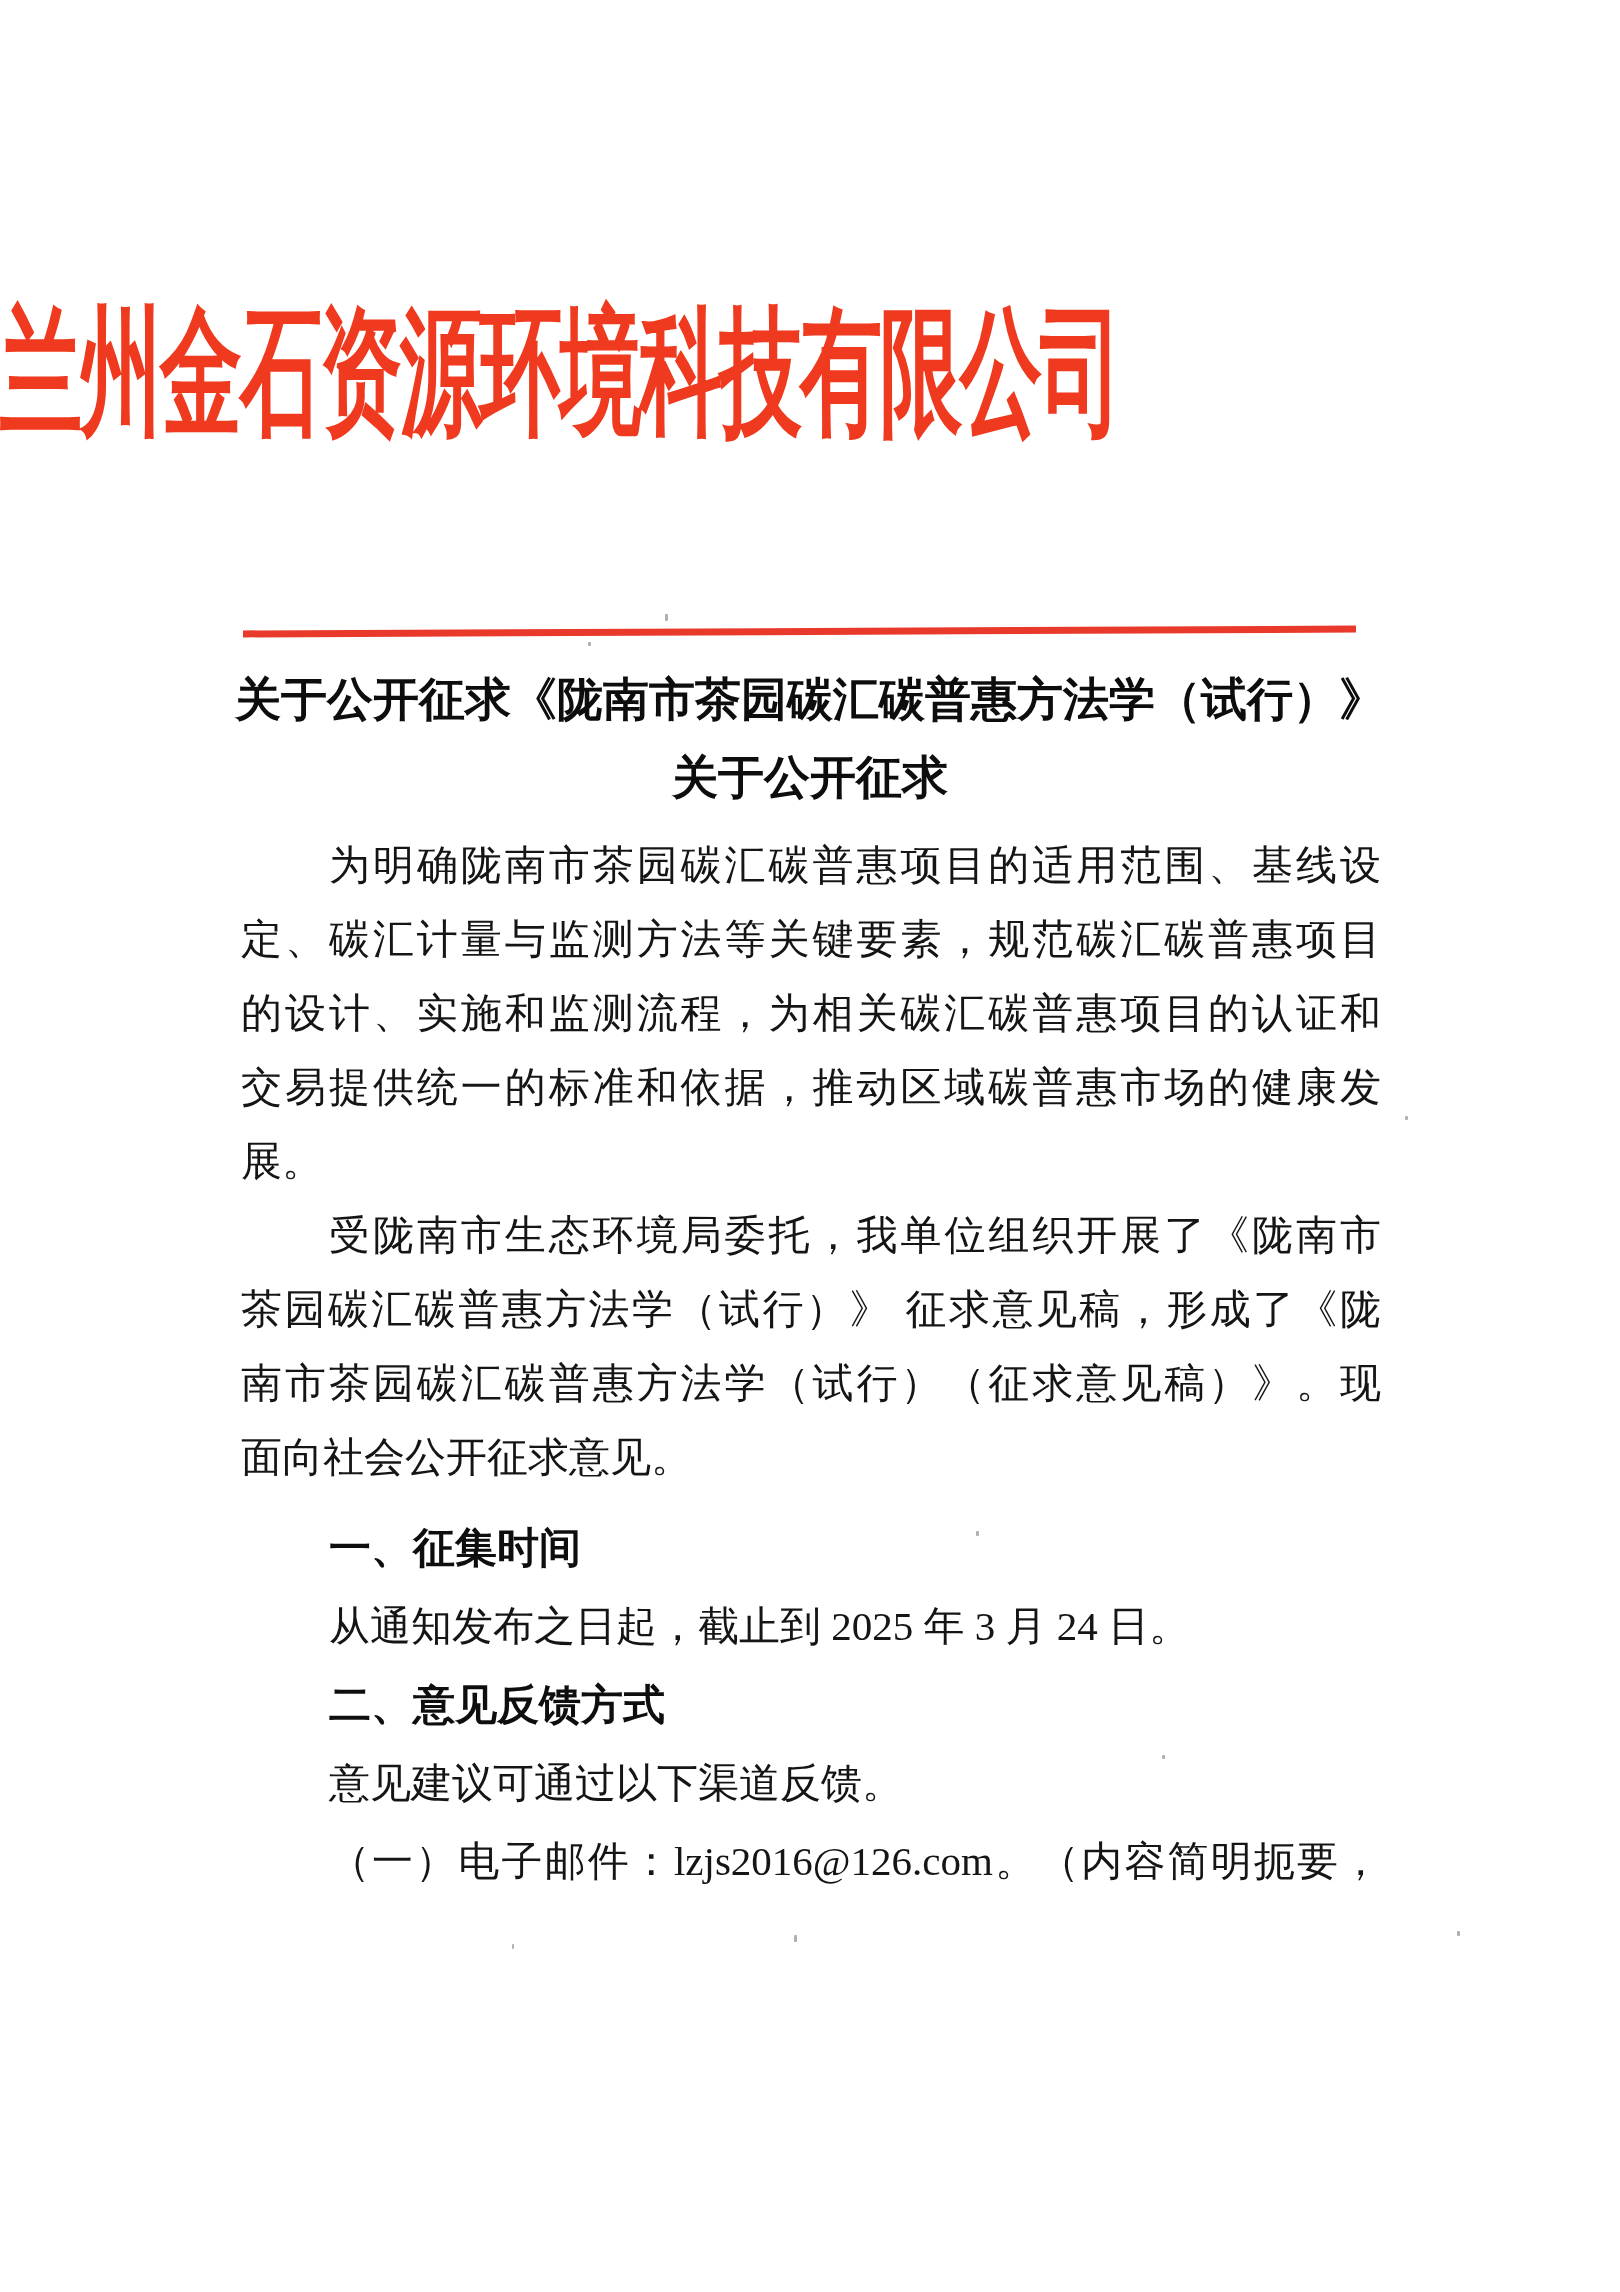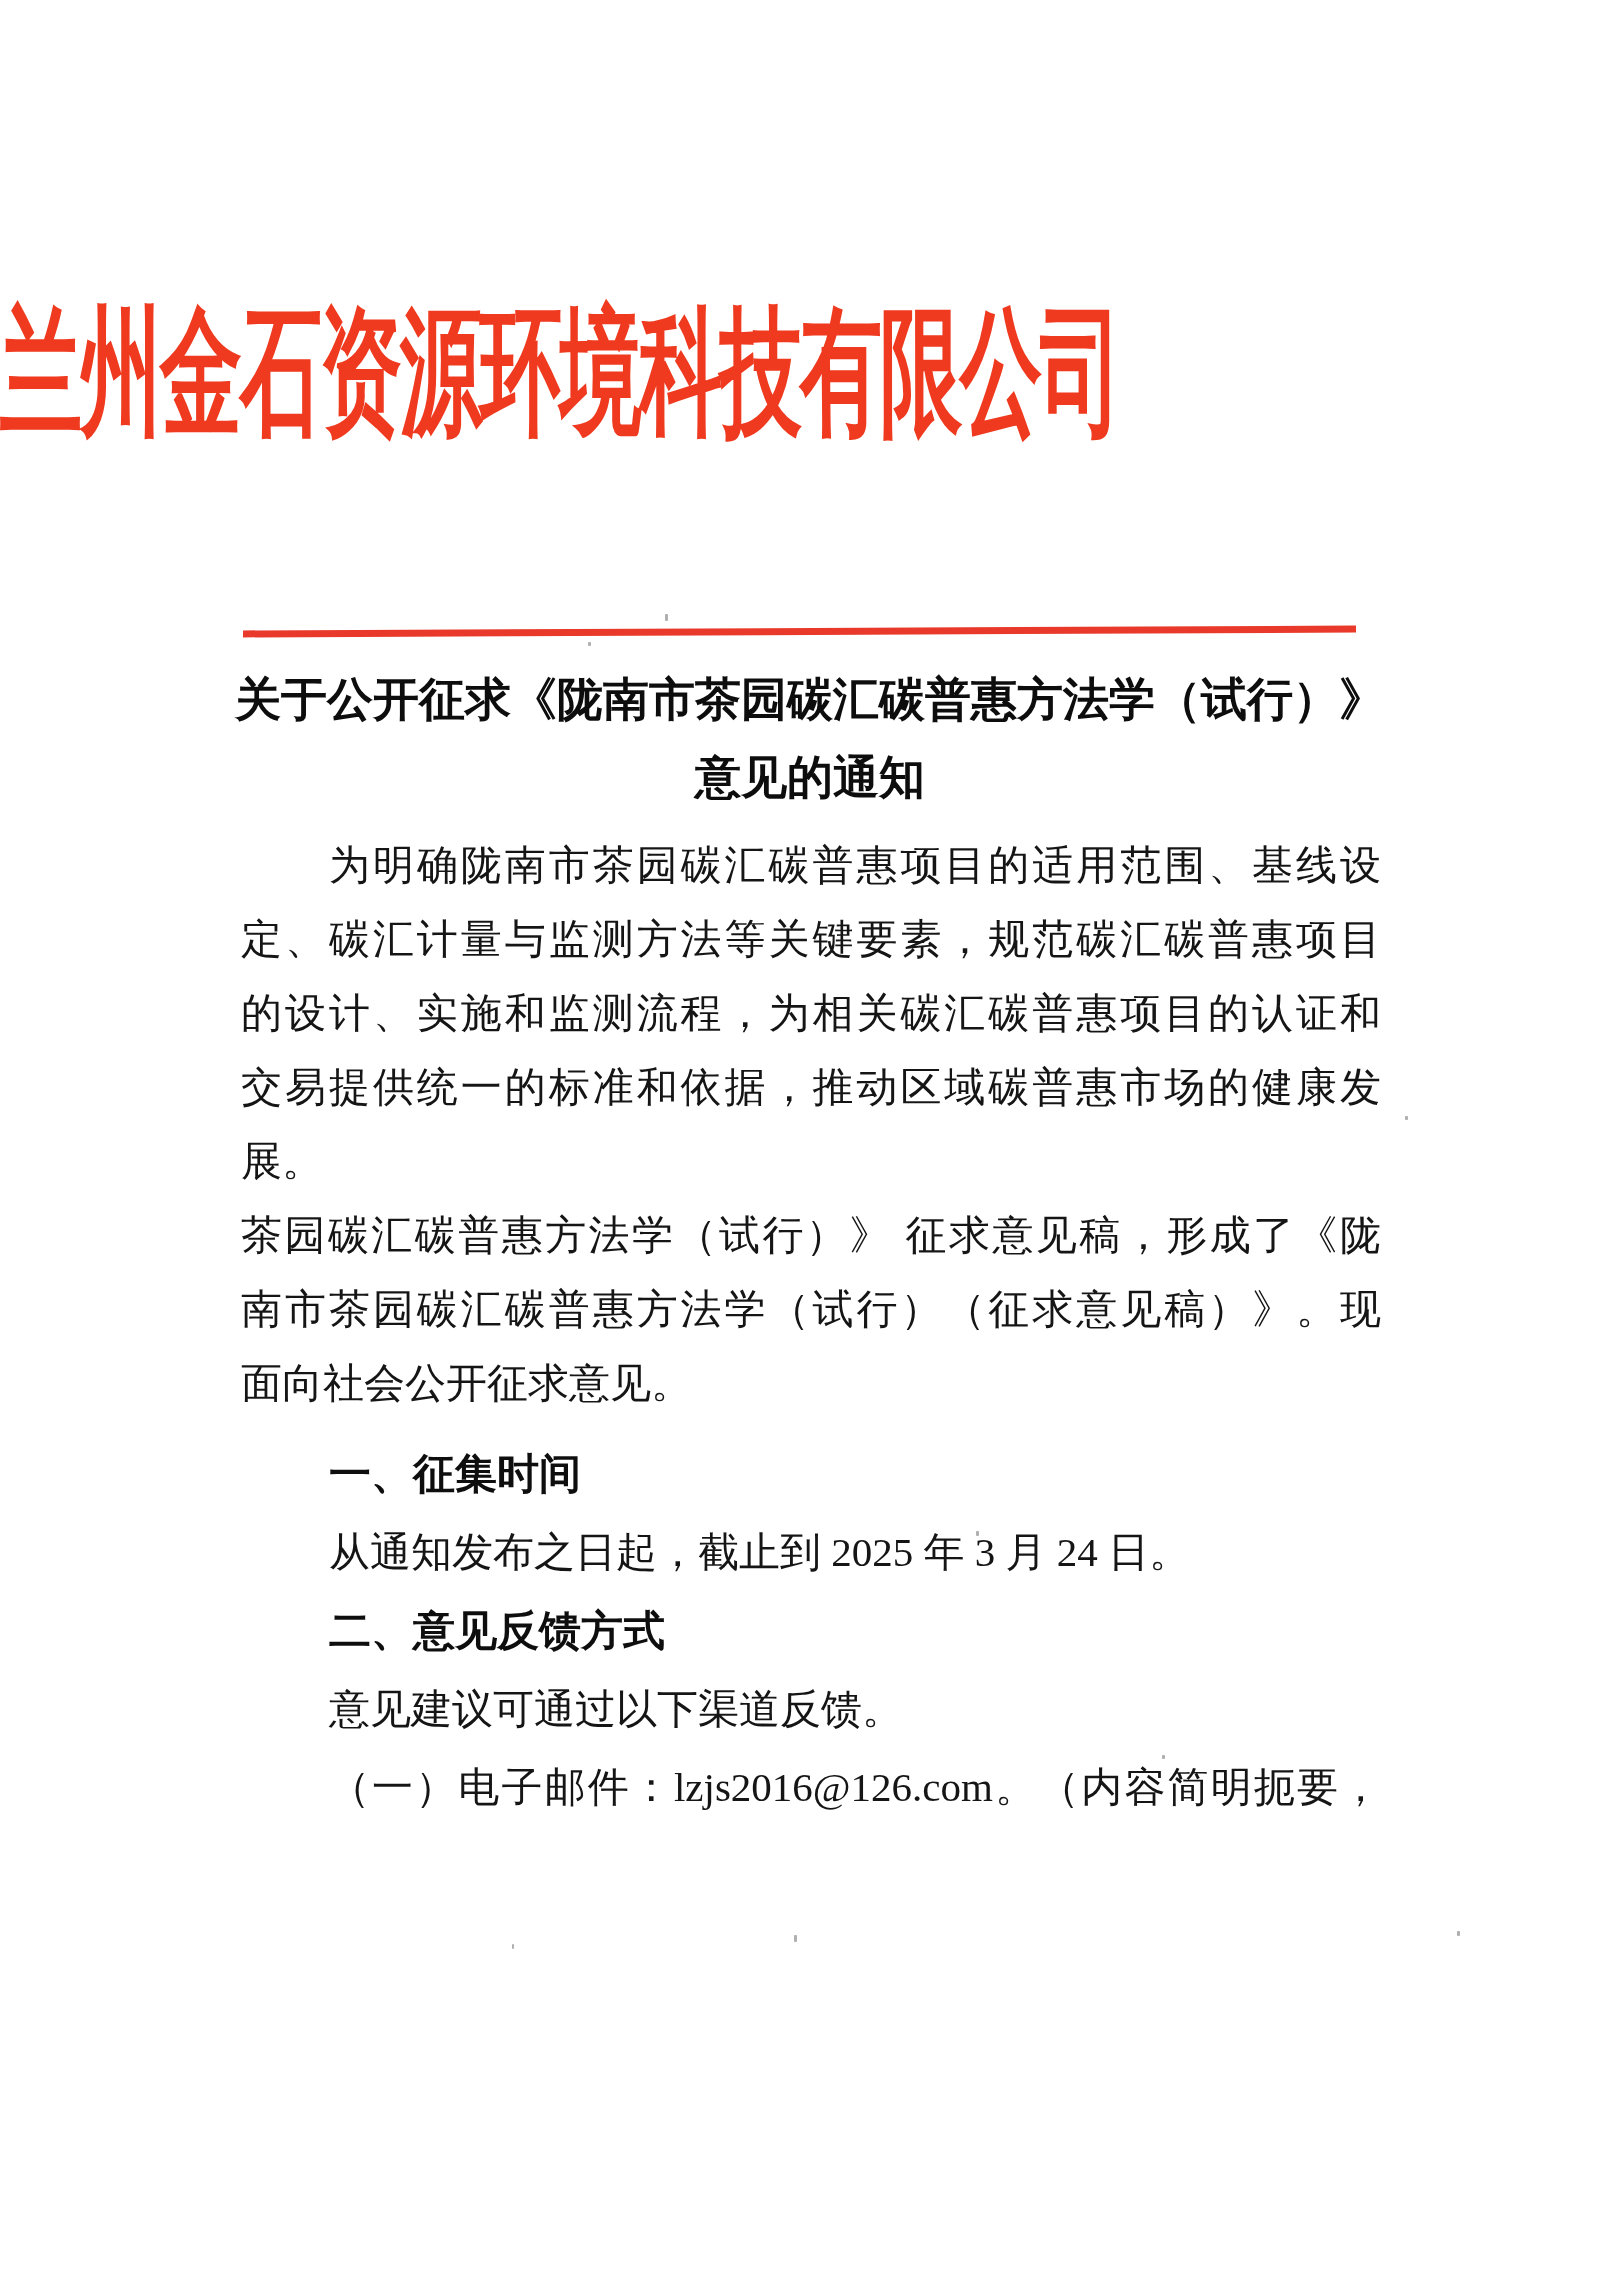--- a/index.html
+++ b/index.html
@@ -80,29 +80,30 @@
 <div class="page">
 
   <div class="letterhead">
     <span class="lh-text">兰州金石资源环境科技有限公司</span>
   </div>
 
   <div class="redline"></div>
 
   <div class="doc-title">
     <div>关于公开征求《陇南市茶园碳汇碳普惠方法学（试行）》</div>
-    <div>意见的通知</div>
+    <div>关于公开征求</div>
   </div>
 
   <div class="body-block">
     <div class="ln fill ind">为明确陇南市茶园碳汇碳普惠项目的适用范围、基线设</div>
     <div class="ln fill">定、碳汇计量与监测方法等关键要素，规范碳汇碳普惠项目</div>
     <div class="ln fill">的设计、实施和监测流程，为相关碳汇碳普惠项目的认证和</div>
     <div class="ln fill">交易提供统一的标准和依据，推动区域碳普惠市场的健康发</div>
     <div class="ln">展。</div>
+    <div class="ln fill ind">受陇南市生态环境局委托，我单位组织开展了《陇南市</div>
     <div class="ln fill">茶园碳汇碳普惠方法学（试行）》 征求意见稿，形成了《陇</div>
     <div class="ln fill">南市茶园碳汇碳普惠方法学（试行）（征求意见稿）》。现</div>
     <div class="ln">面向社会公开征求意见。</div>
     <div class="ln head ind tall" style="margin-top:14.7px">一、征集时间</div>
     <div class="ln ind tall">从通知发布之日起，截止到 2025 年 3 月 24 日。</div>
     <div class="ln head ind tall" style="margin-top:1px">二、意见反馈方式</div>
     <div class="ln ind tall">意见建议可通过以下渠道反馈。</div>
     <div class="ln fill ind tall">（一）电子邮件：lzjs2016@126.com。（内容简明扼要，</div>
   </div>
 

